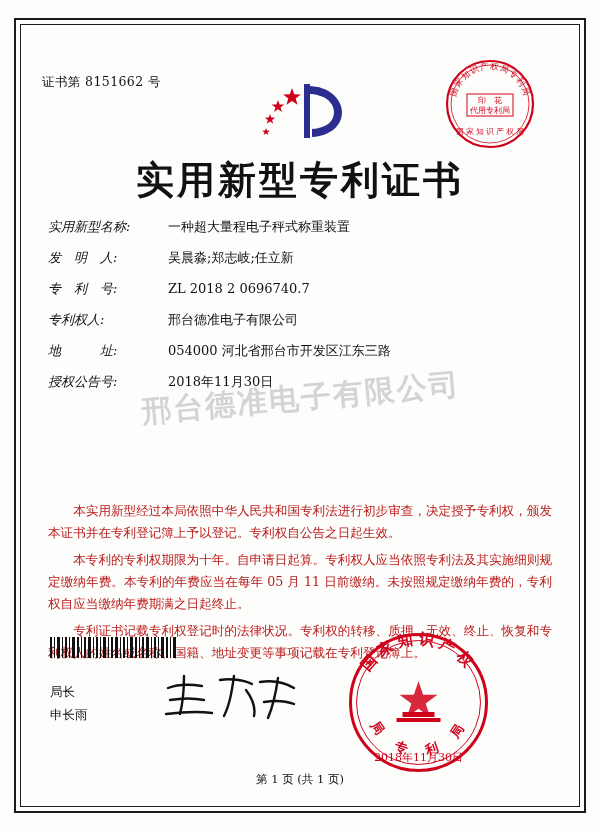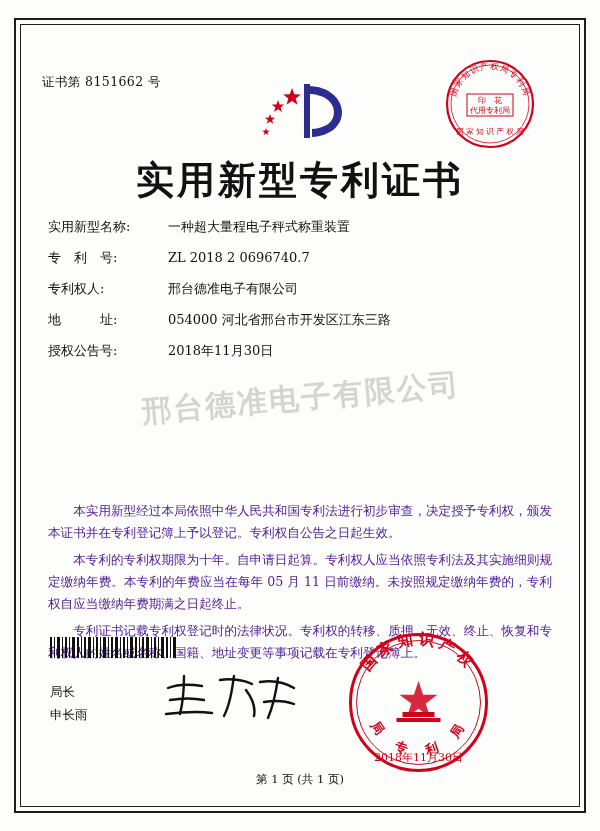--- a/index.html
+++ b/index.html
@@ -92,20 +92,21 @@
     margin-left: 8px;
   }
   .field-row.two-col .col2 {
     position: absolute;
     left: 282px;
     top: 0;
   }
   .lbl-spread {
     display: inline-block;
     width: 112px;
+    font-style: italic;
   }
 
   
   .watermark {
     position: absolute;
     left: 66px; top: 378px;
     width: 470px;
     text-align: center;
     font-family: "DejaVu Serif", "Liberation Serif", serif;
     font-size: 30px;
@@ -116,21 +117,21 @@
     pointer-events: none;
   }
 
   .body-text {
     position: absolute;
     left: 48px; top: 500px;
     width: 504px;
     font-family: "DejaVu Serif", "Liberation Serif", serif;
     font-size: 12.6px;
     line-height: 1.72;
-    color: #4c1d95;
+    color: #b91c1c;
     text-align: justify;
   }
   .body-text p {
     margin: 0 0 6px 0;
     text-indent: 2em;
   }
 
   .barcode {
     position: absolute;
     left: 50px; top: 637px;
@@ -208,20 +209,23 @@
       <text x="46" y="55" font-size="8" fill="#d0021b" text-anchor="middle" font-family="'DejaVu Serif', serif">代用专利局</text>
       <text x="46" y="76" font-size="7.6" fill="#d0021b" text-anchor="middle" font-family="'DejaVu Serif', serif">国 家 知 识 产 权 局</text>
     </svg>
   </div>
 
   <div class="doc-title">实用新型专利证书</div>
 
   <div class="fields">
     <div class="field-row">
       <span class="field-label lbl-spread">实用新型名称:</span><span class="field-value">一种超大量程电子秤式称重装置</span>
+    </div>
+    <div class="field-row">
+      <span class="field-label lbl-spread">发　明　人:</span><span class="field-value">吴晨淼;郑志岐;任立新</span>
     </div>
     <div class="field-row">
       <span class="field-label lbl-spread">专　利　号:</span><span class="field-value">ZL 2018 2 0696740.7</span>
     </div>
     <div class="field-row">
       <span class="field-label lbl-spread">专利权人:</span><span class="field-value">邢台德准电子有限公司</span>
     </div>
     <div class="field-row">
       <span class="field-label lbl-spread">地　　　址:</span><span class="field-value">054000 河北省邢台市开发区江东三路</span>
     </div>

